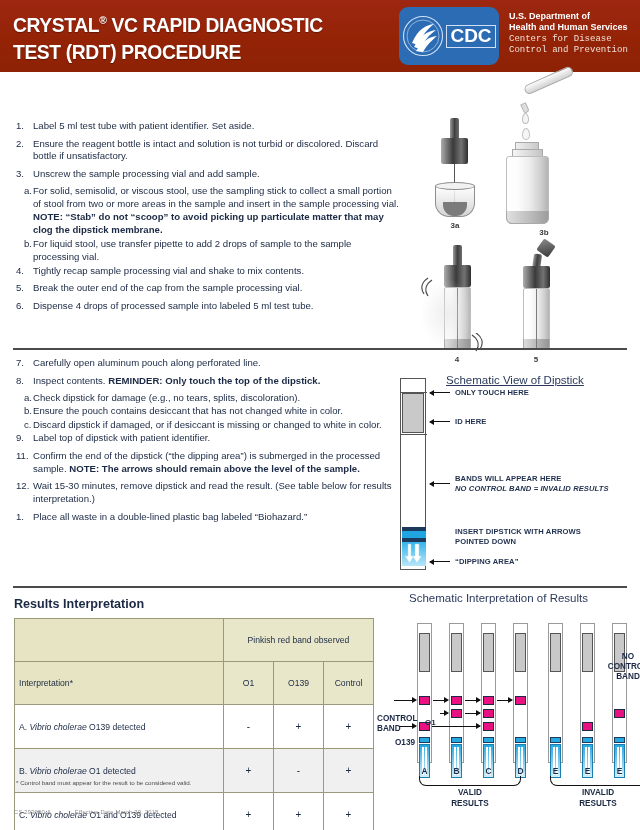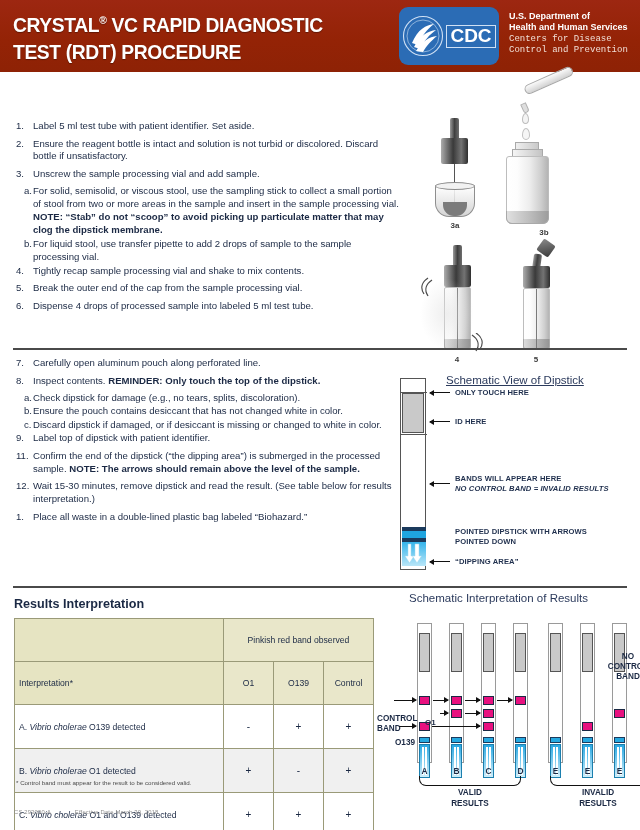--- a/index.html
+++ b/index.html
@@ -338,21 +338,21 @@
   <div class="arr" style="left:430px;top:421px;width:20px;"></div>
   <div class="cal" style="left:455px;top:417px;">ID HERE</div>
 
   <div class="arr" style="left:430px;top:483px;width:20px;"></div>
   <div class="cal" style="left:455px;top:463px;margin-top:11px;">
     <span>BANDS WILL APPEAR HERE</span><br>
     <i>NO CONTROL BAND = INVALID RESULTS</i>
   </div>
 
   <div class="cal" style="left:455px;top:527px;">
-    <span>POINTED DIPSTICK WITH ARROWS</span><br>
+    <span>INSERT DIPSTICK WITH ARROWS</span><br>
     <span>POINTED DOWN</span>
   </div>
 
   <div class="arr" style="left:430px;top:561px;width:20px;"></div>
   <div class="cal" style="left:455px;top:557px;">“DIPPING AREA”</div>
 
   <div class="rule" style="top:586px;"></div>
 
   <div class="rtitle">Results Interpretation</div>
 

